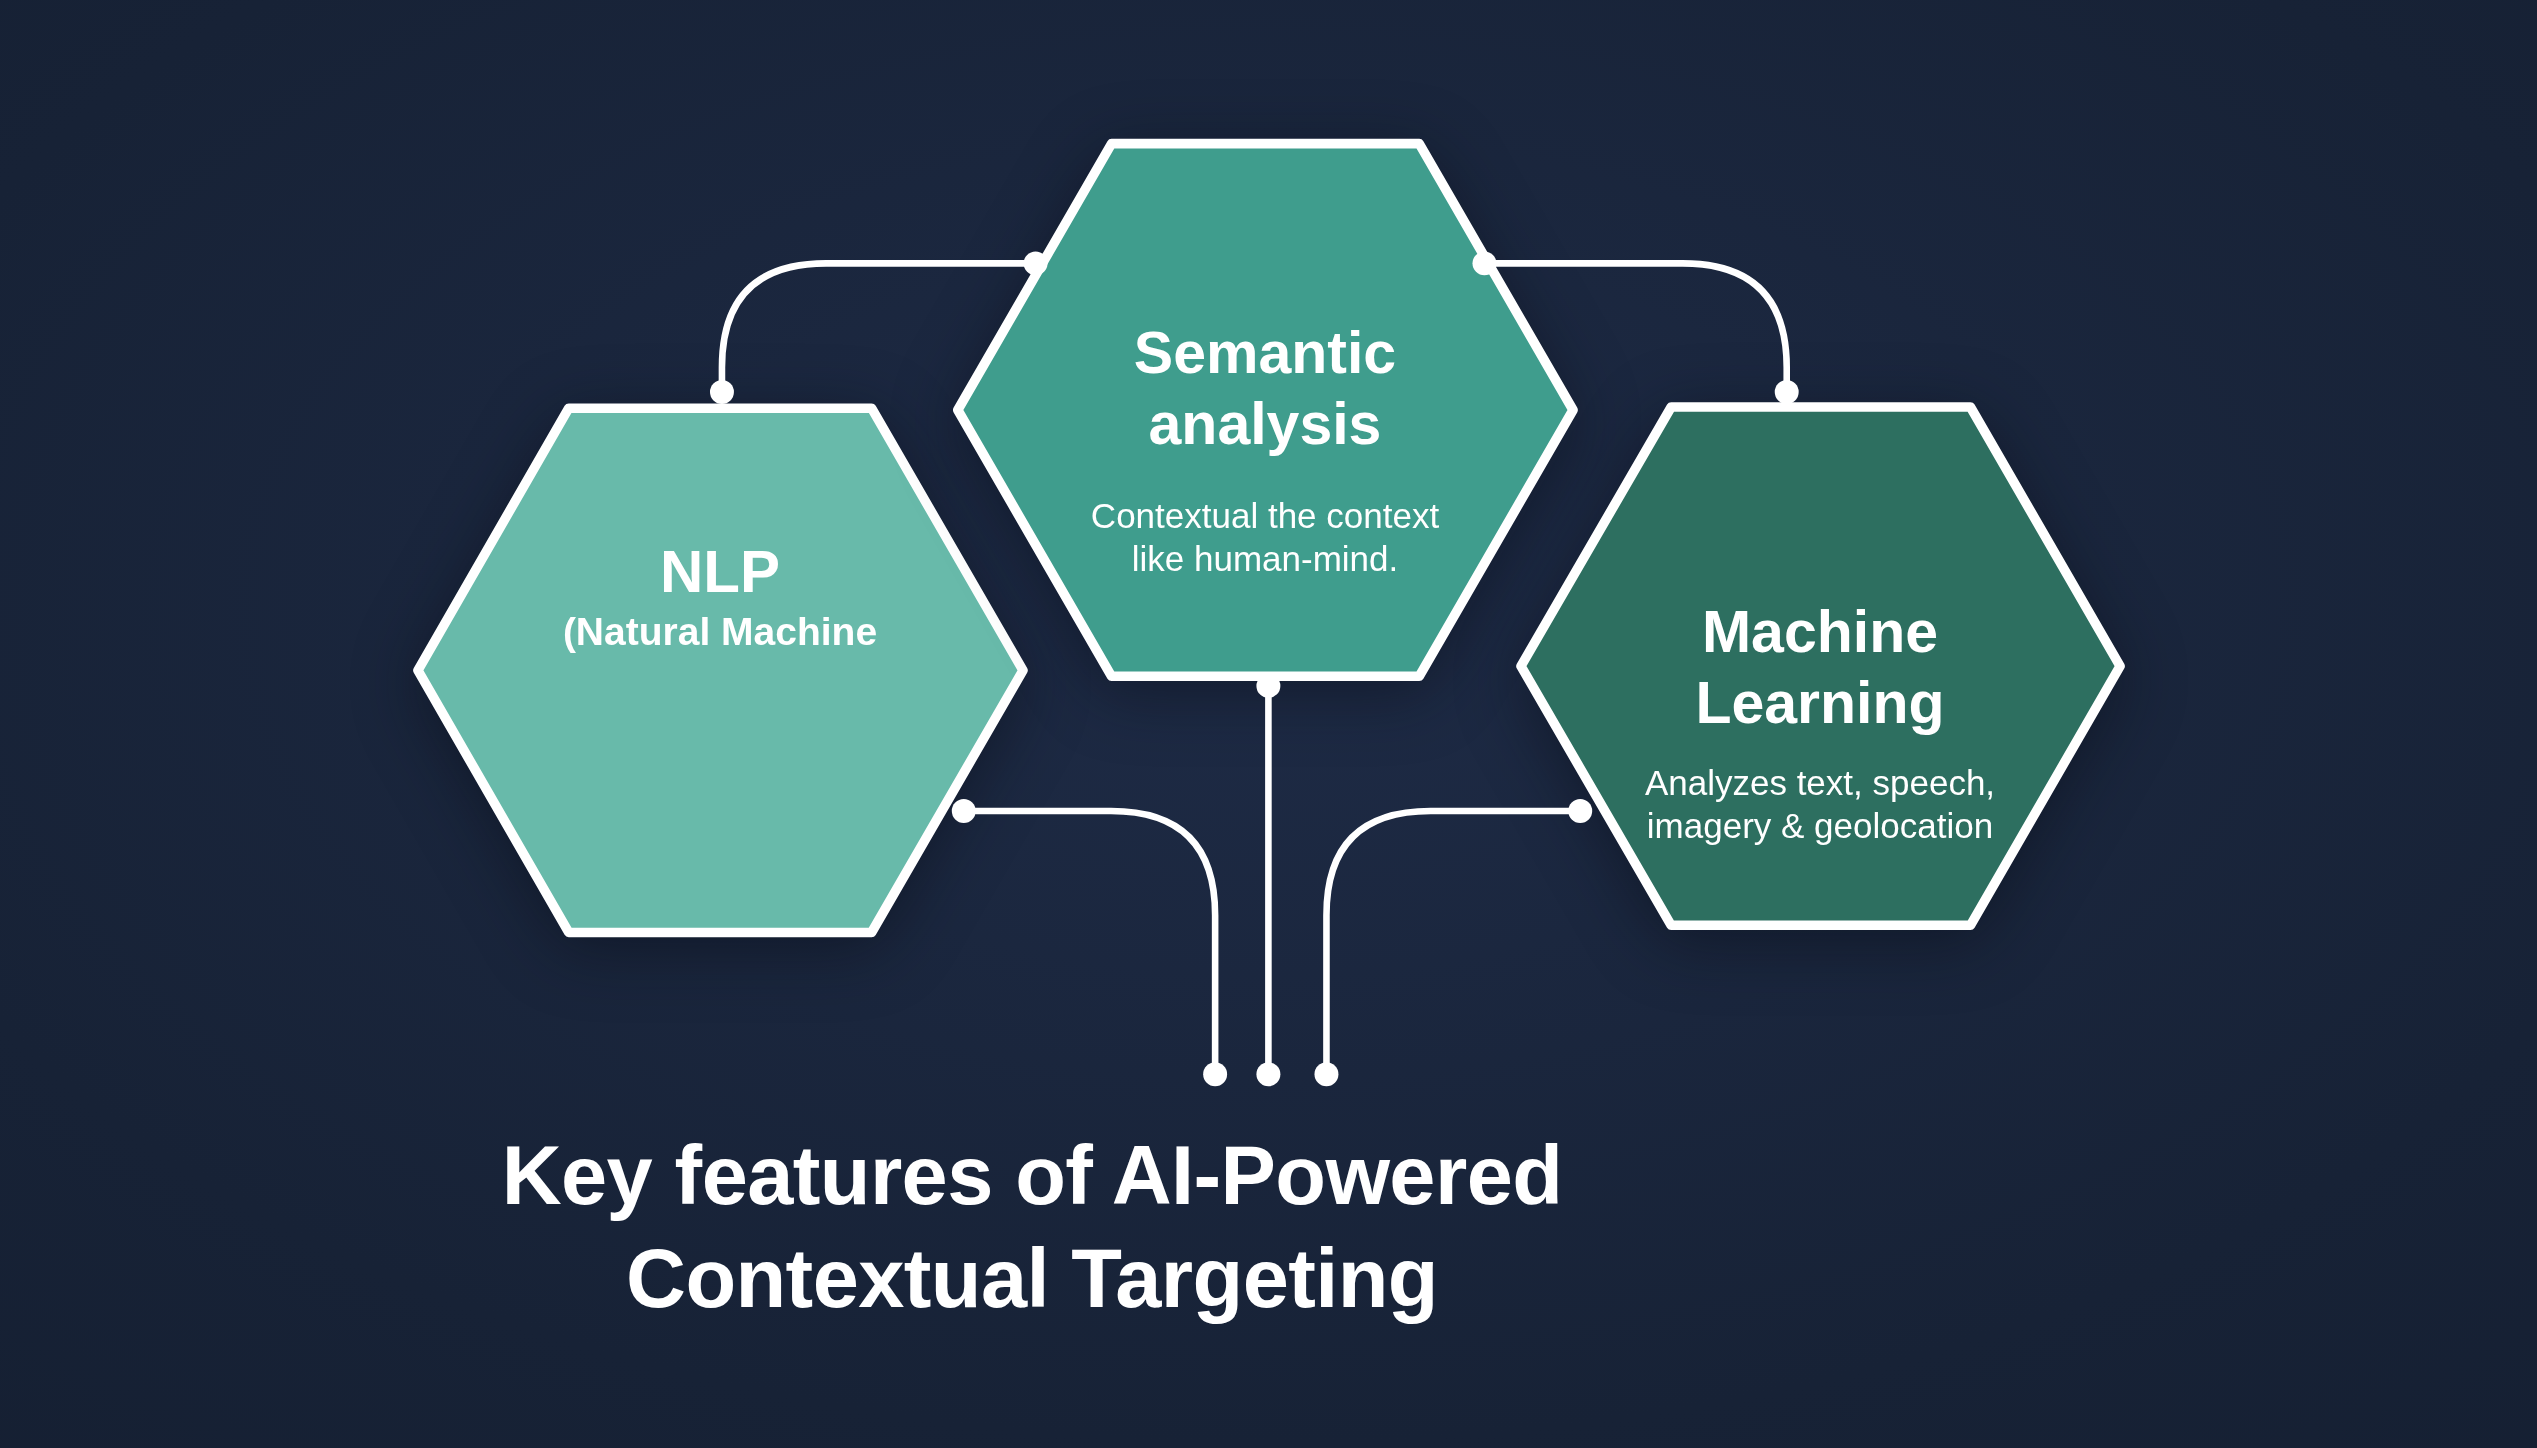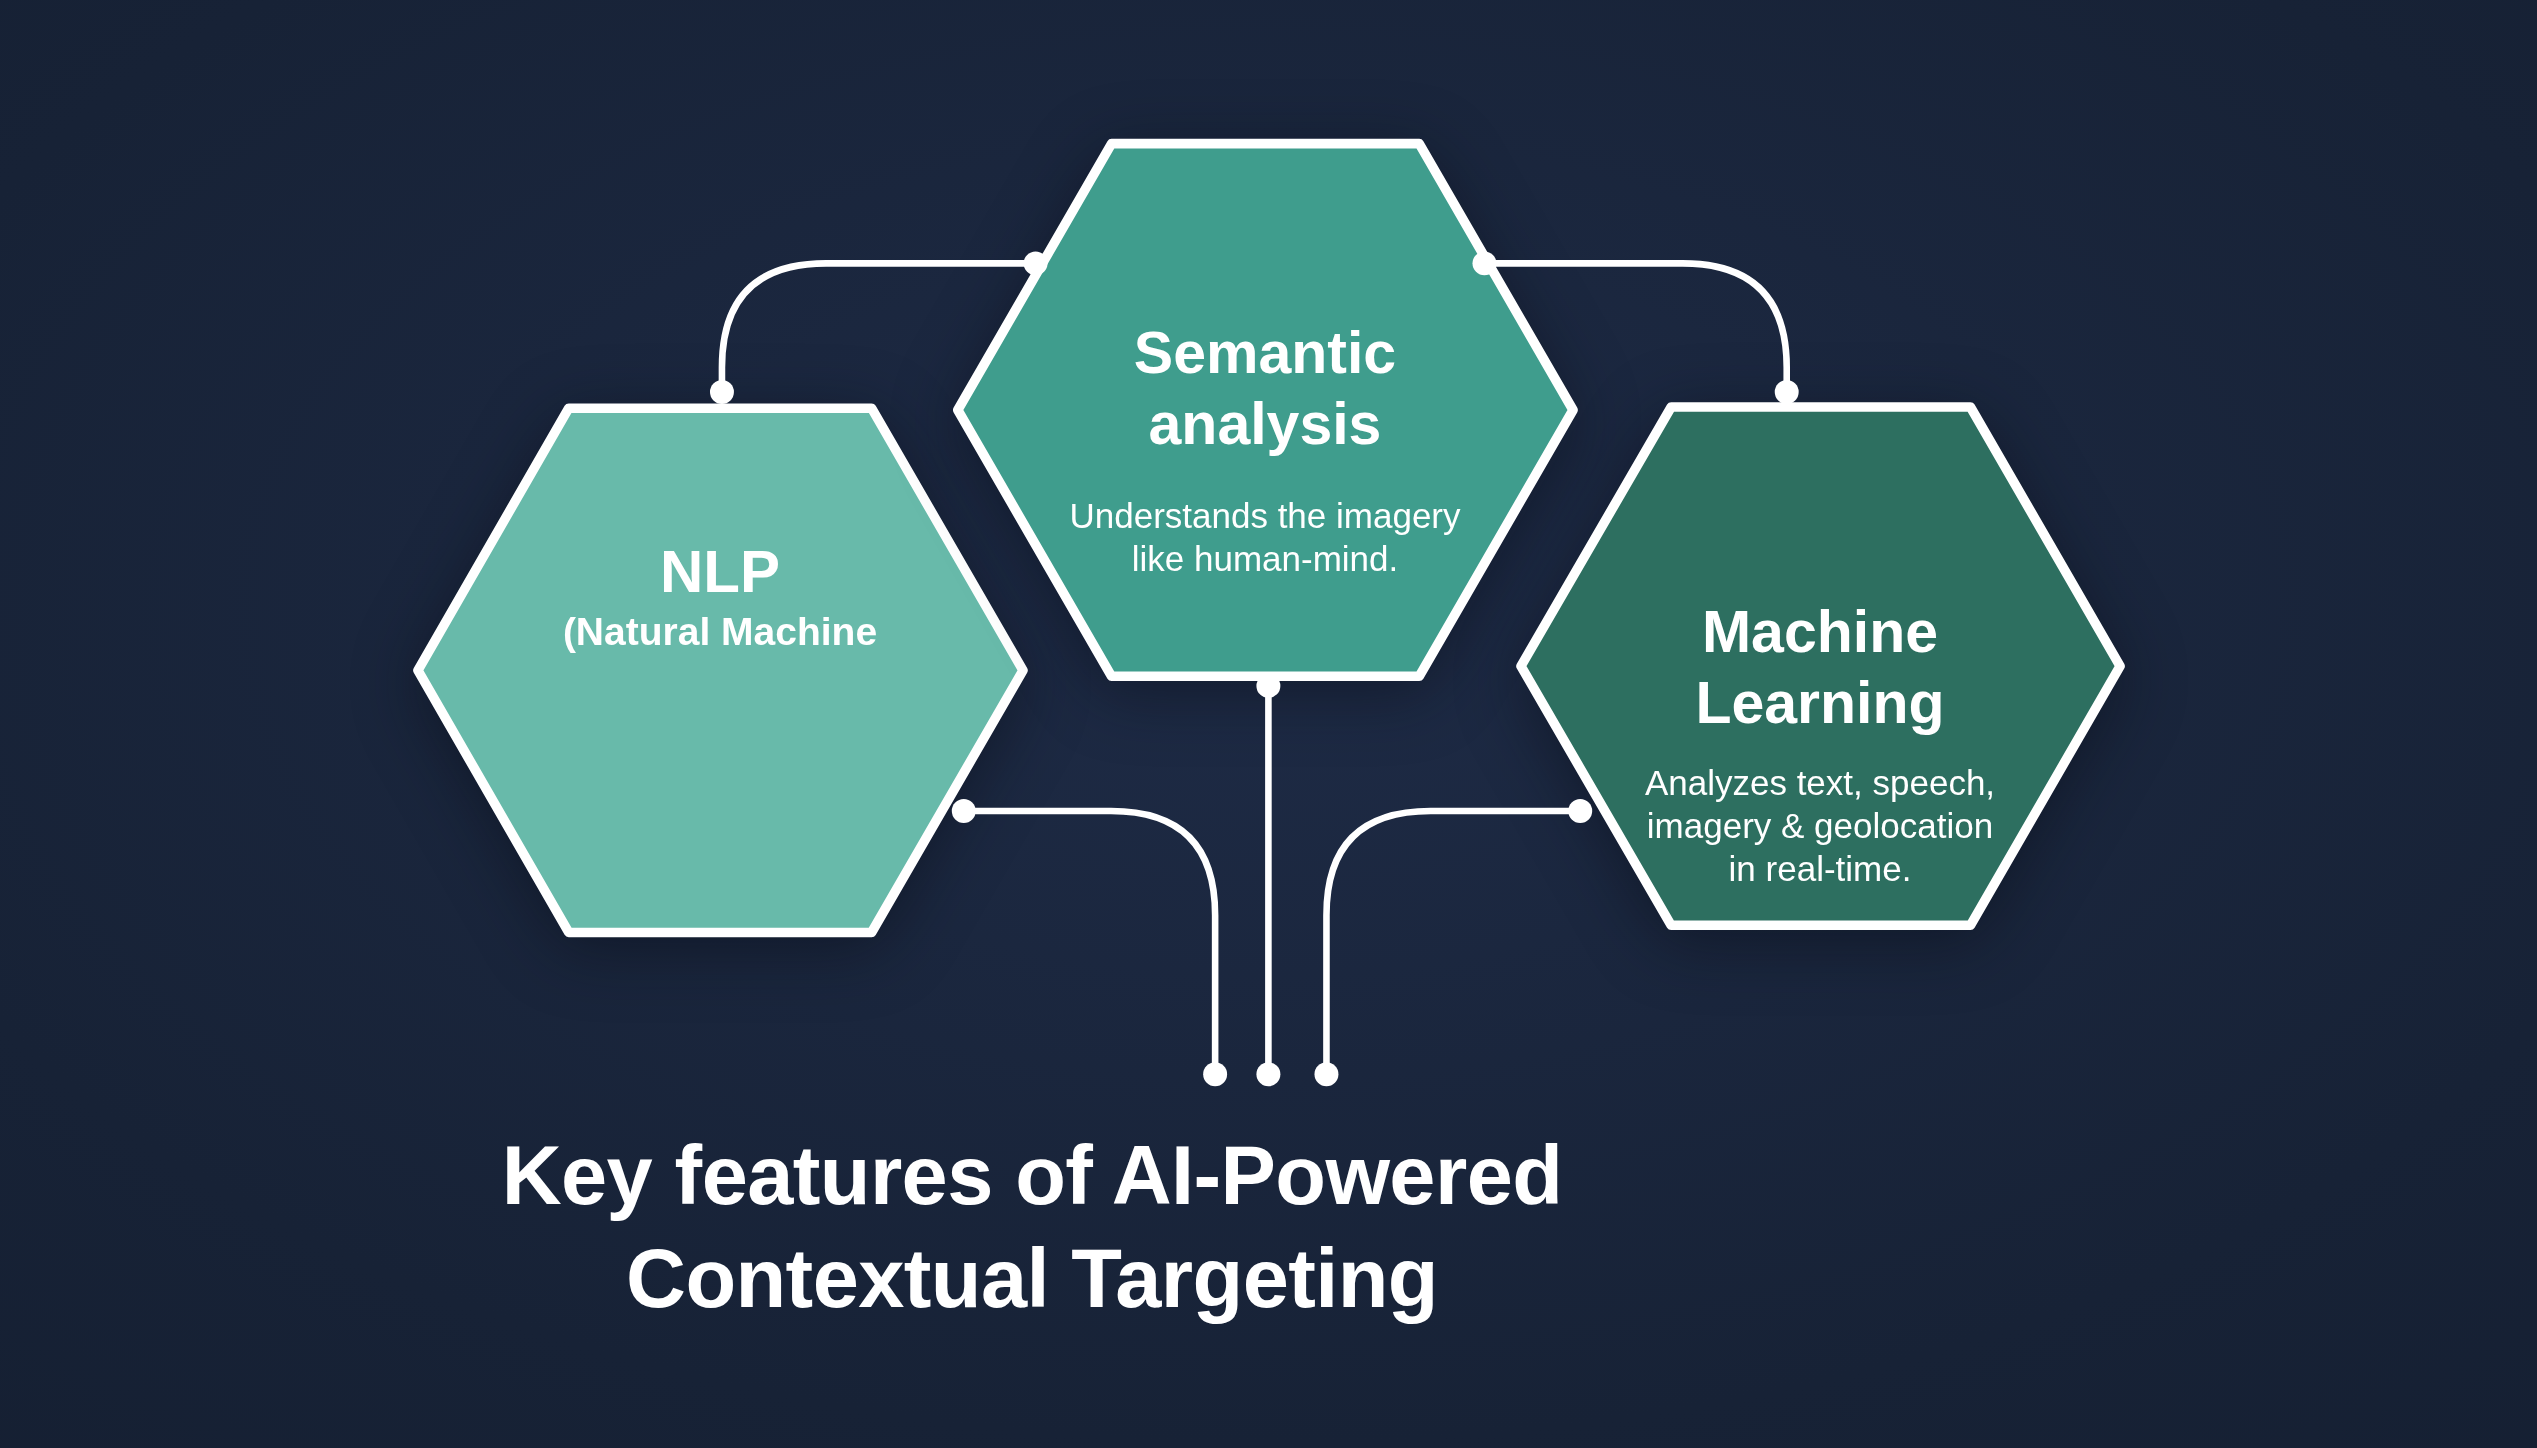--- a/index.html
+++ b/index.html
@@ -111,34 +111,33 @@
       <div>(Natural Machine</div>
     </div>
   </div>
 
   <div class="hex-label" style="left:966px; top:281px; width:598px;">
     <div class="hex-heading">
       <div>Semantic</div>
       <div>analysis</div>
     </div>
     <div class="hex-body" id="sem-body">
-      <div class="hex-body-line">Understands the imagery</div>
+      <div class="hex-body-line">Contextual the context</div>
       <div class="hex-body-line">like human-mind.</div>
     </div>
   </div>
 
   <div class="hex-label" style="left:1521px; top:560px; width:598px;">
     <div class="hex-heading">
       <div>Machine</div>
       <div>Learning</div>
     </div>
     <div class="hex-body" id="ml-body">
       <div class="hex-body-line">Analyzes text, speech,</div>
       <div class="hex-body-line">imagery &amp; geolocation</div>
-      <div class="hex-body-line">in real-time.</div>
     </div>
   </div>
 
   <div id="main-title">
     <div>Key features of AI-Powered</div>
     <div>Contextual Targeting</div>
   </div>
 
 </div>
 

